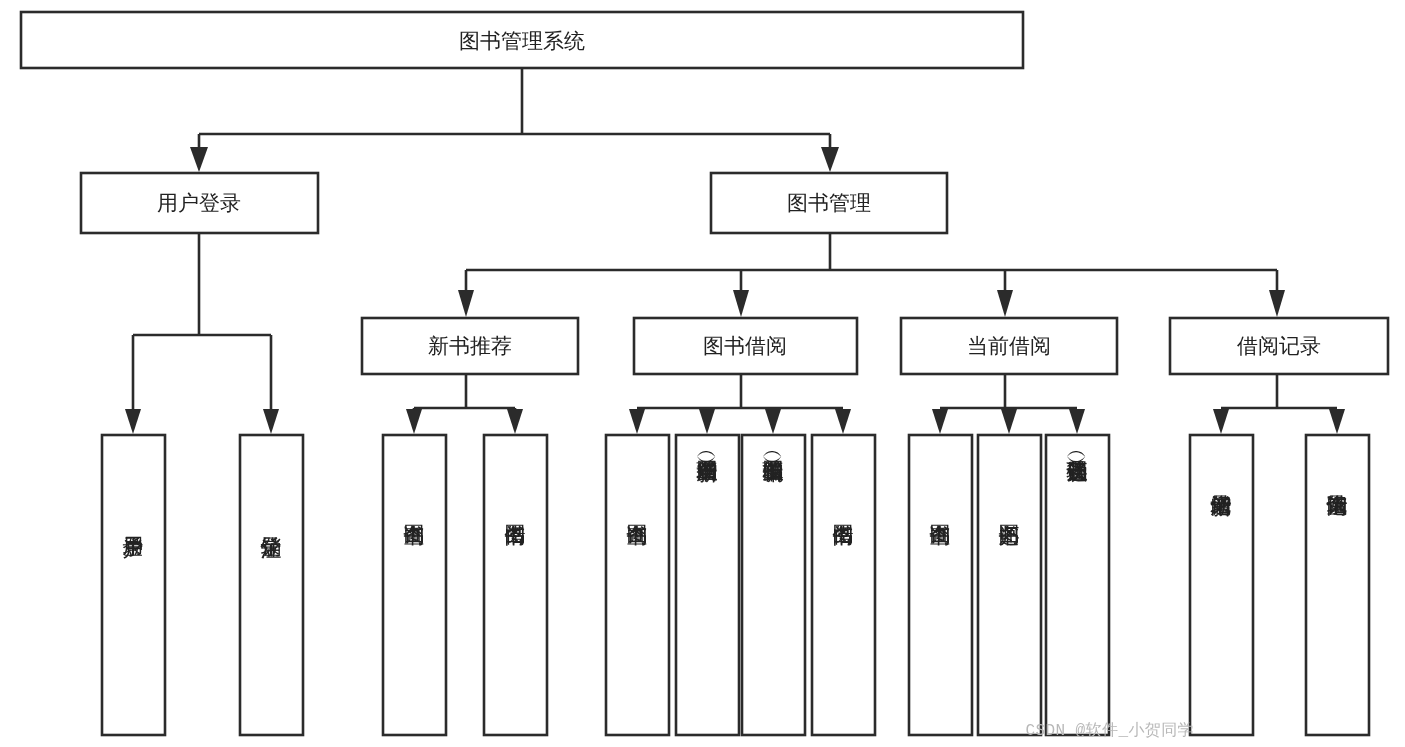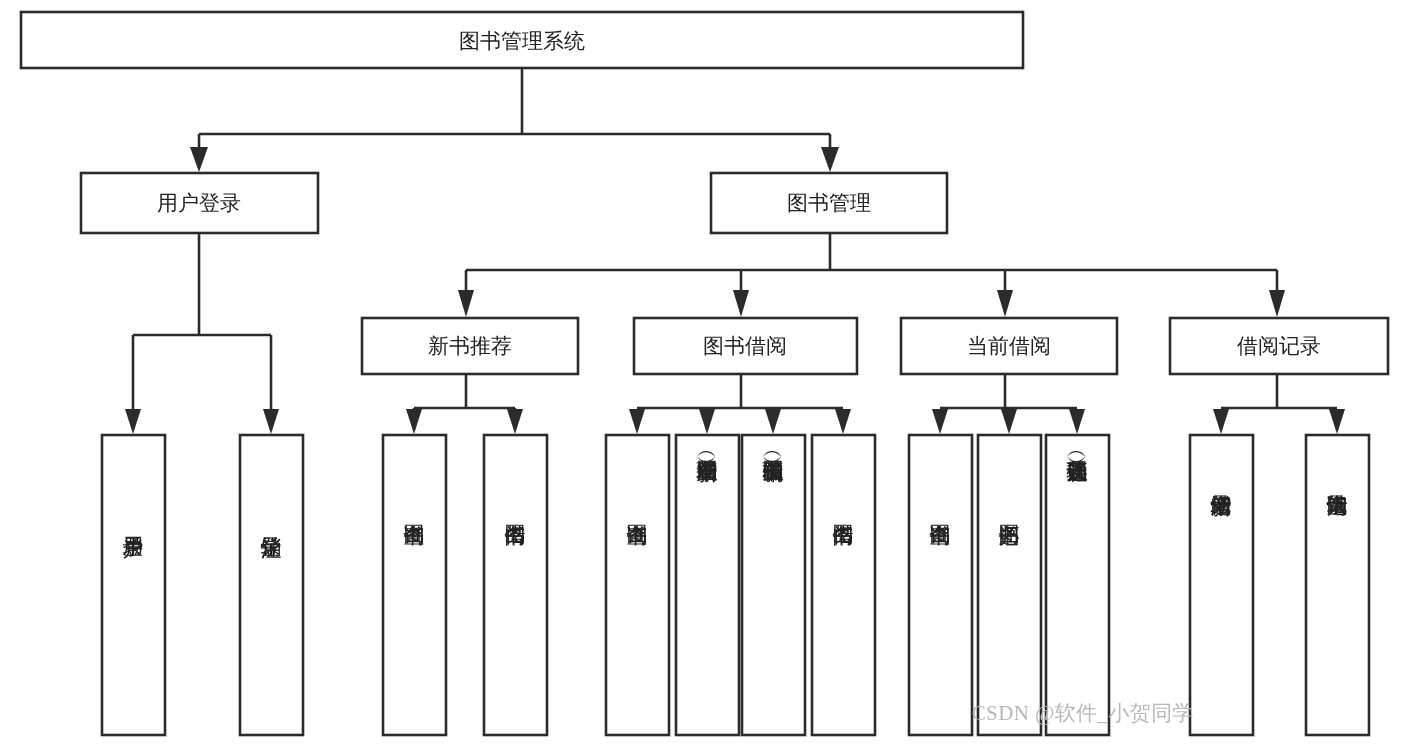--- a/index.html
+++ b/index.html
@@ -54,23 +54,23 @@
   }
   .node-label-v {
     font-family: "DejaVu Sans", "Liberation Sans", sans-serif;
     font-size: 21px;
     fill: #222222;
     text-anchor: middle;
   }
   .watermark {
     position: absolute;
     right: 8px;
-    bottom: 20px;
-    font-family: Liberation Serif, serif;
-    font-size: 21px;
+    bottom: 6px;
+    font-family: Liberation Mono, monospace;
+    font-size: 16px;
     color: #b8b8b8;
     white-space: nowrap;
     letter-spacing: 0.4px;
     pointer-events: none;
   }
 </style>
 </head>
 <body>
 
 <div id="diagram-root">

